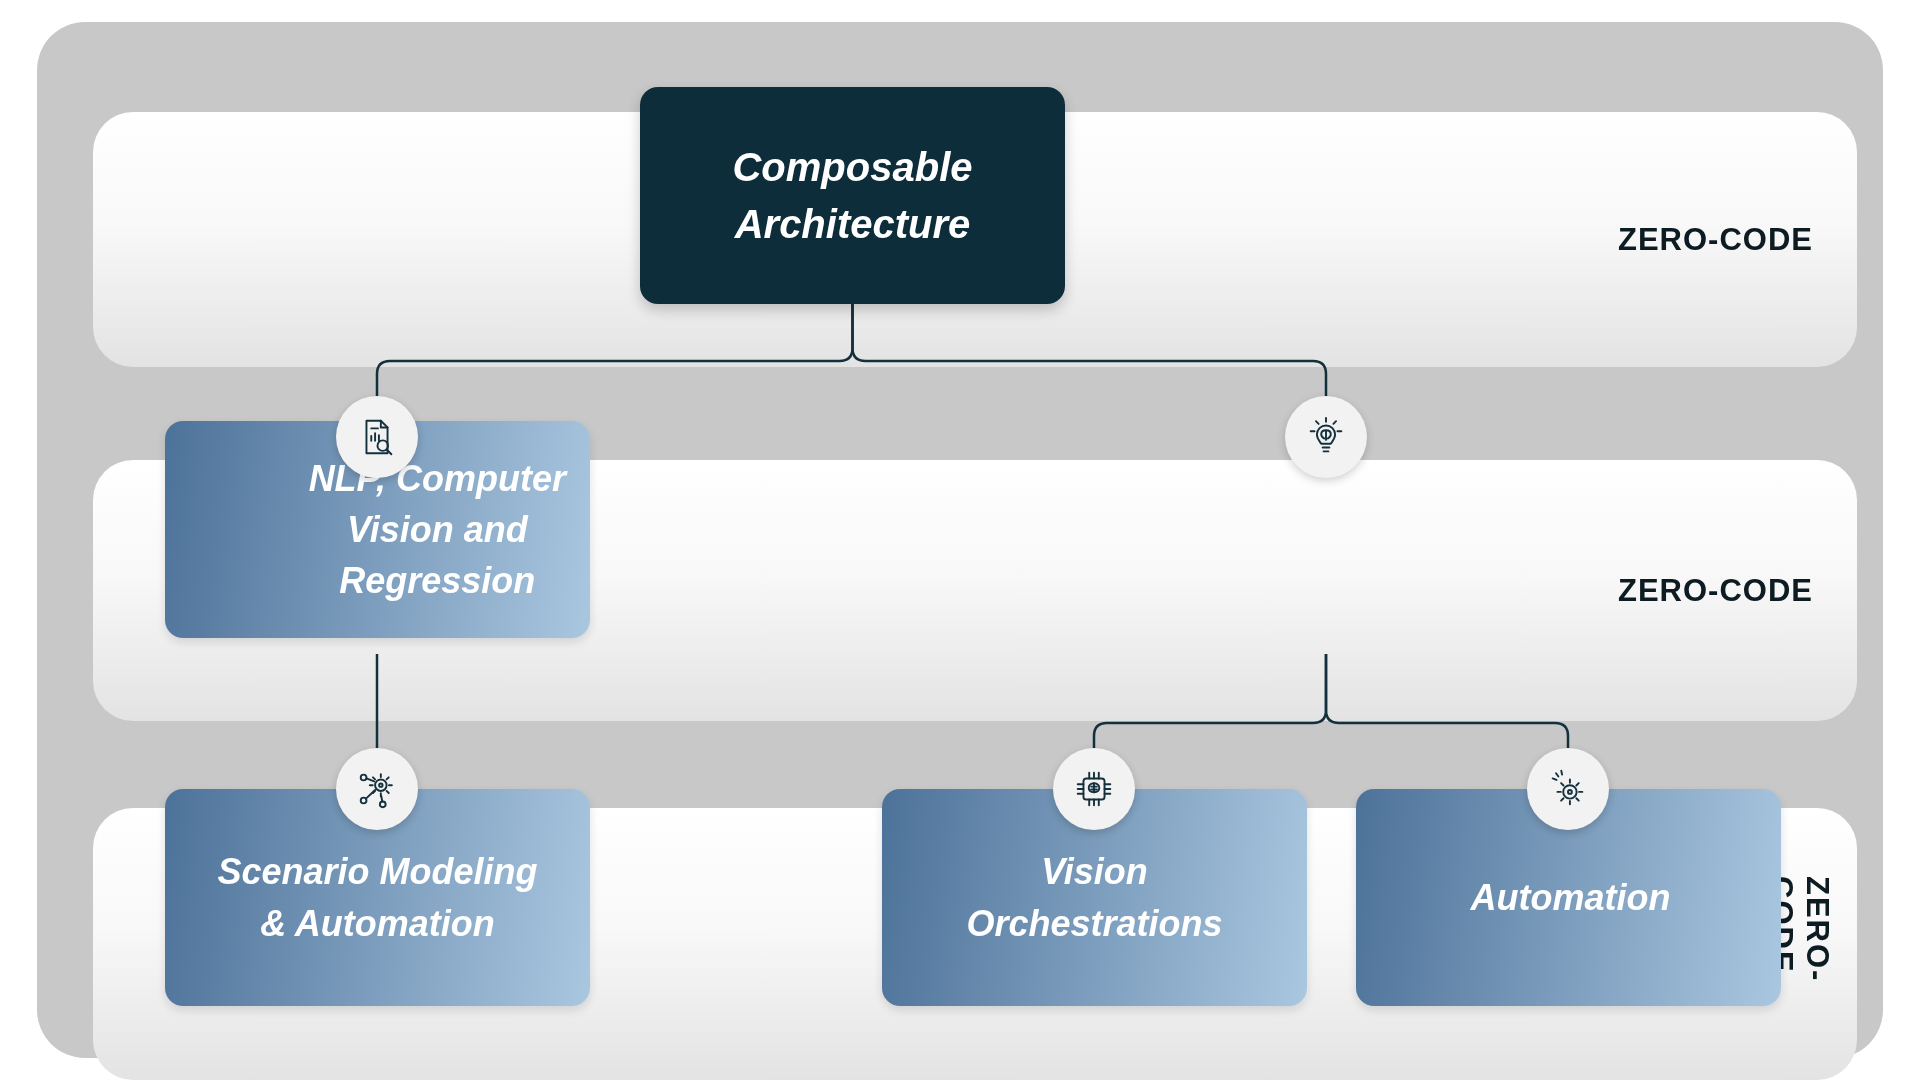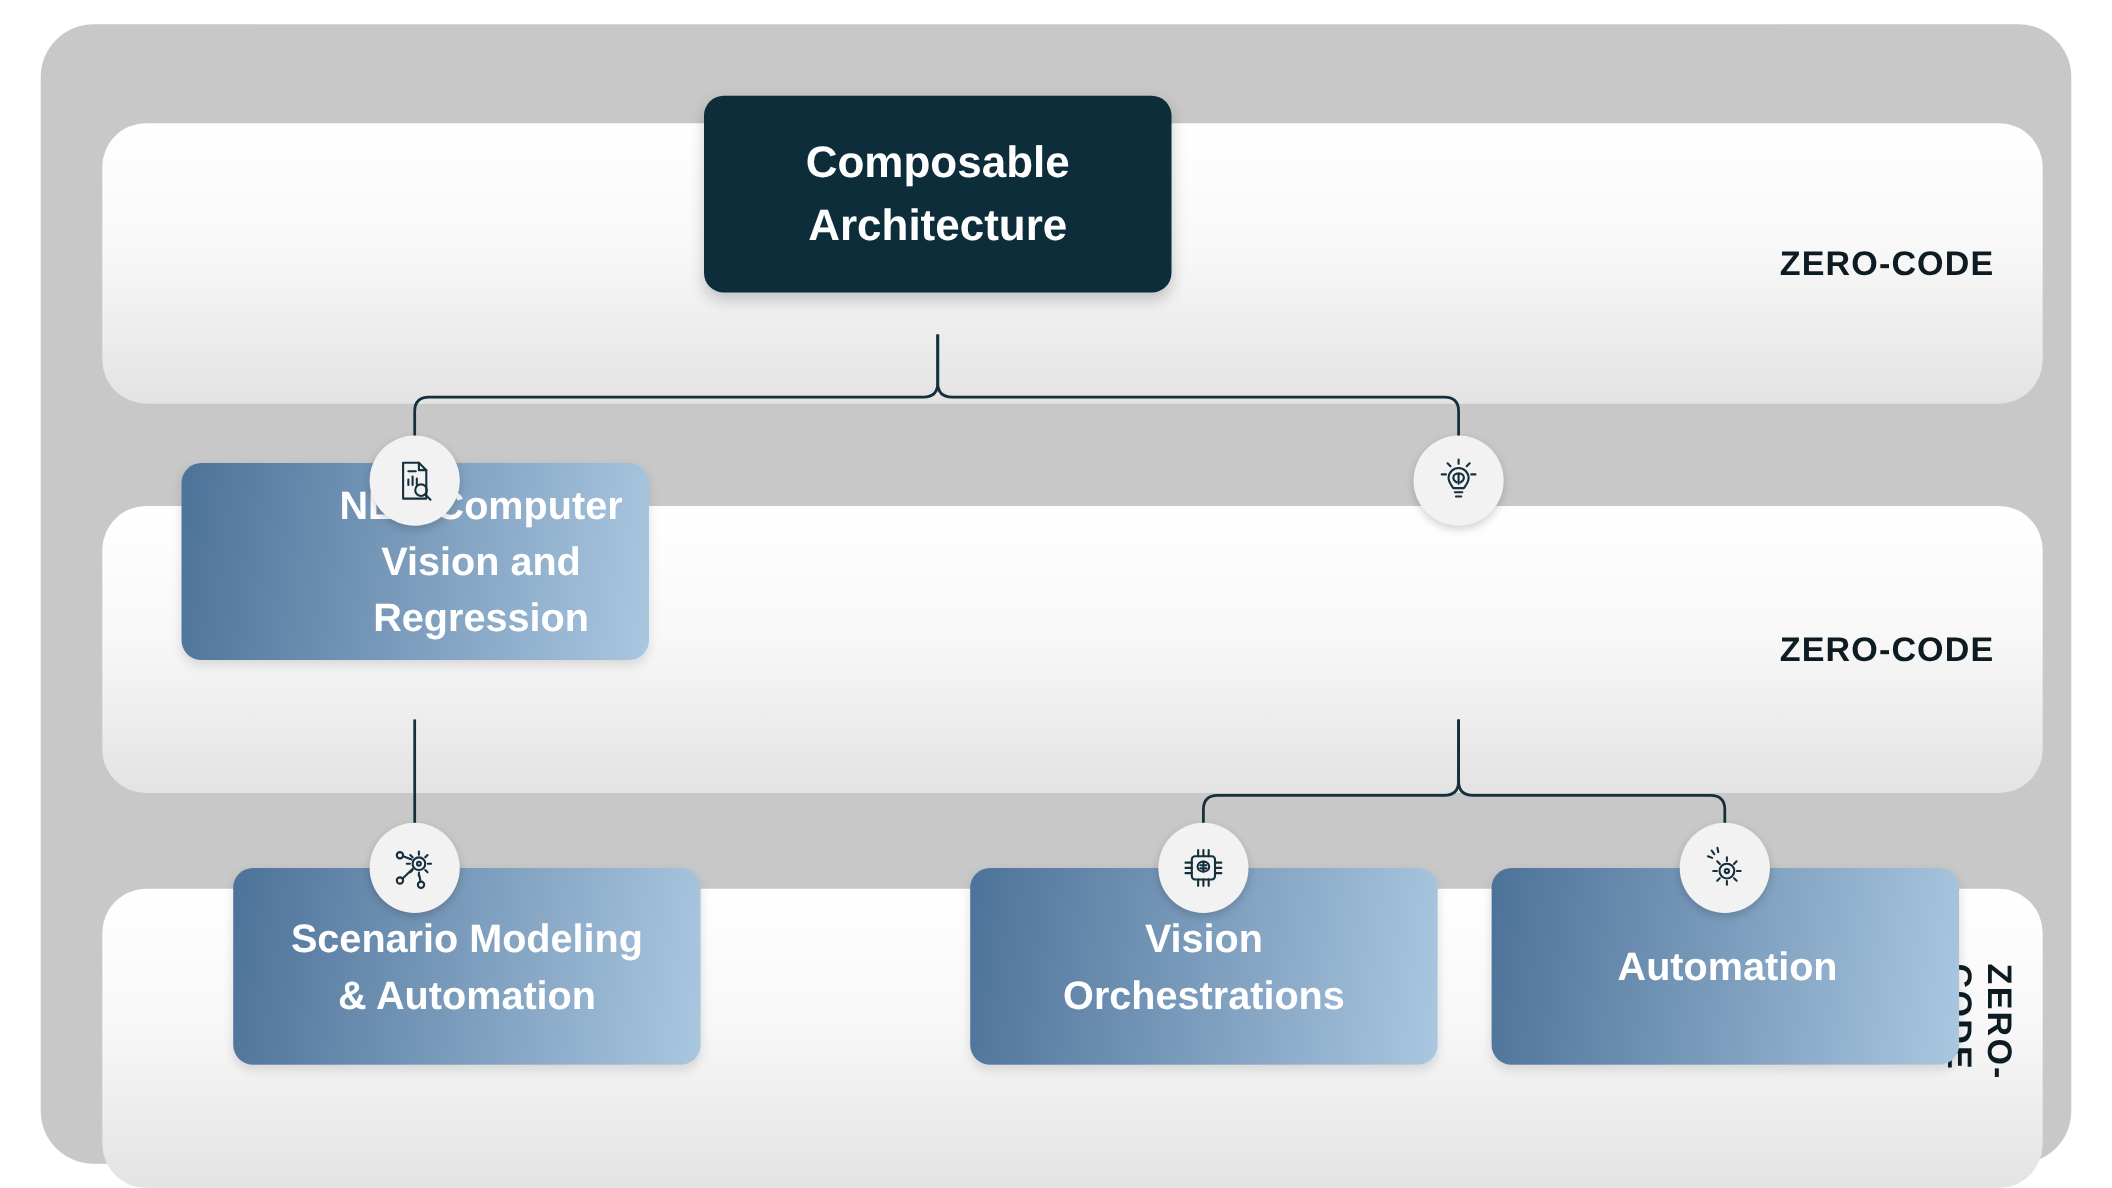--- a/index.html
+++ b/index.html
@@ -68,46 +68,47 @@
   .connectors path {
     fill: none;
     stroke: #14303c;
     stroke-width: 2.5;
   }
 
   
   .node {
     position: absolute;
     width: 425px;
-    height: 179px;
+    height: 217px;
     border-radius: 18px;
     display: flex;
     align-items: center;
     justify-content: center;
     text-align: center;
     padding: 0 24px;
     color: #ffffff;
     font-weight: 700;
+    font-style: italic;
   }
   .node-label { white-space: pre-line; line-height: 1.42; }
 
   .node-dark {
     left: 640px; top: 87px;
     background: #0e2d3a;
     font-size: 40px;
     box-shadow: 0 6px 14px rgba(0,0,0,0.20);
   }
   .node-blue {
     background: linear-gradient(97deg, #4d7299 0%, #aac7e0 100%);
     font-size: 36px;
     box-shadow: 0 4px 10px rgba(0,0,0,0.12);
   }
   .node-nlp        { left: 165px;  top: 421px; justify-content: flex-end; }
   .node-bi         { left: 1114px; top: 437px; }
-  .node-scenario   { left: 165px;  top: 789px; margin-left: 47px; }
+  .node-scenario   { left: 165px;  top: 789px; }
   .node-smart      { left: 882px;  top: 789px; }
   .node-automation { left: 1356px; top: 789px; padding-left: 28px; }
 
   
   .badge {
     position: absolute;
     width: 82px; height: 82px;
     border-radius: 50%;
     background: #f2f2f2;
     box-shadow: 0 3px 8px rgba(0,0,0,0.18);

